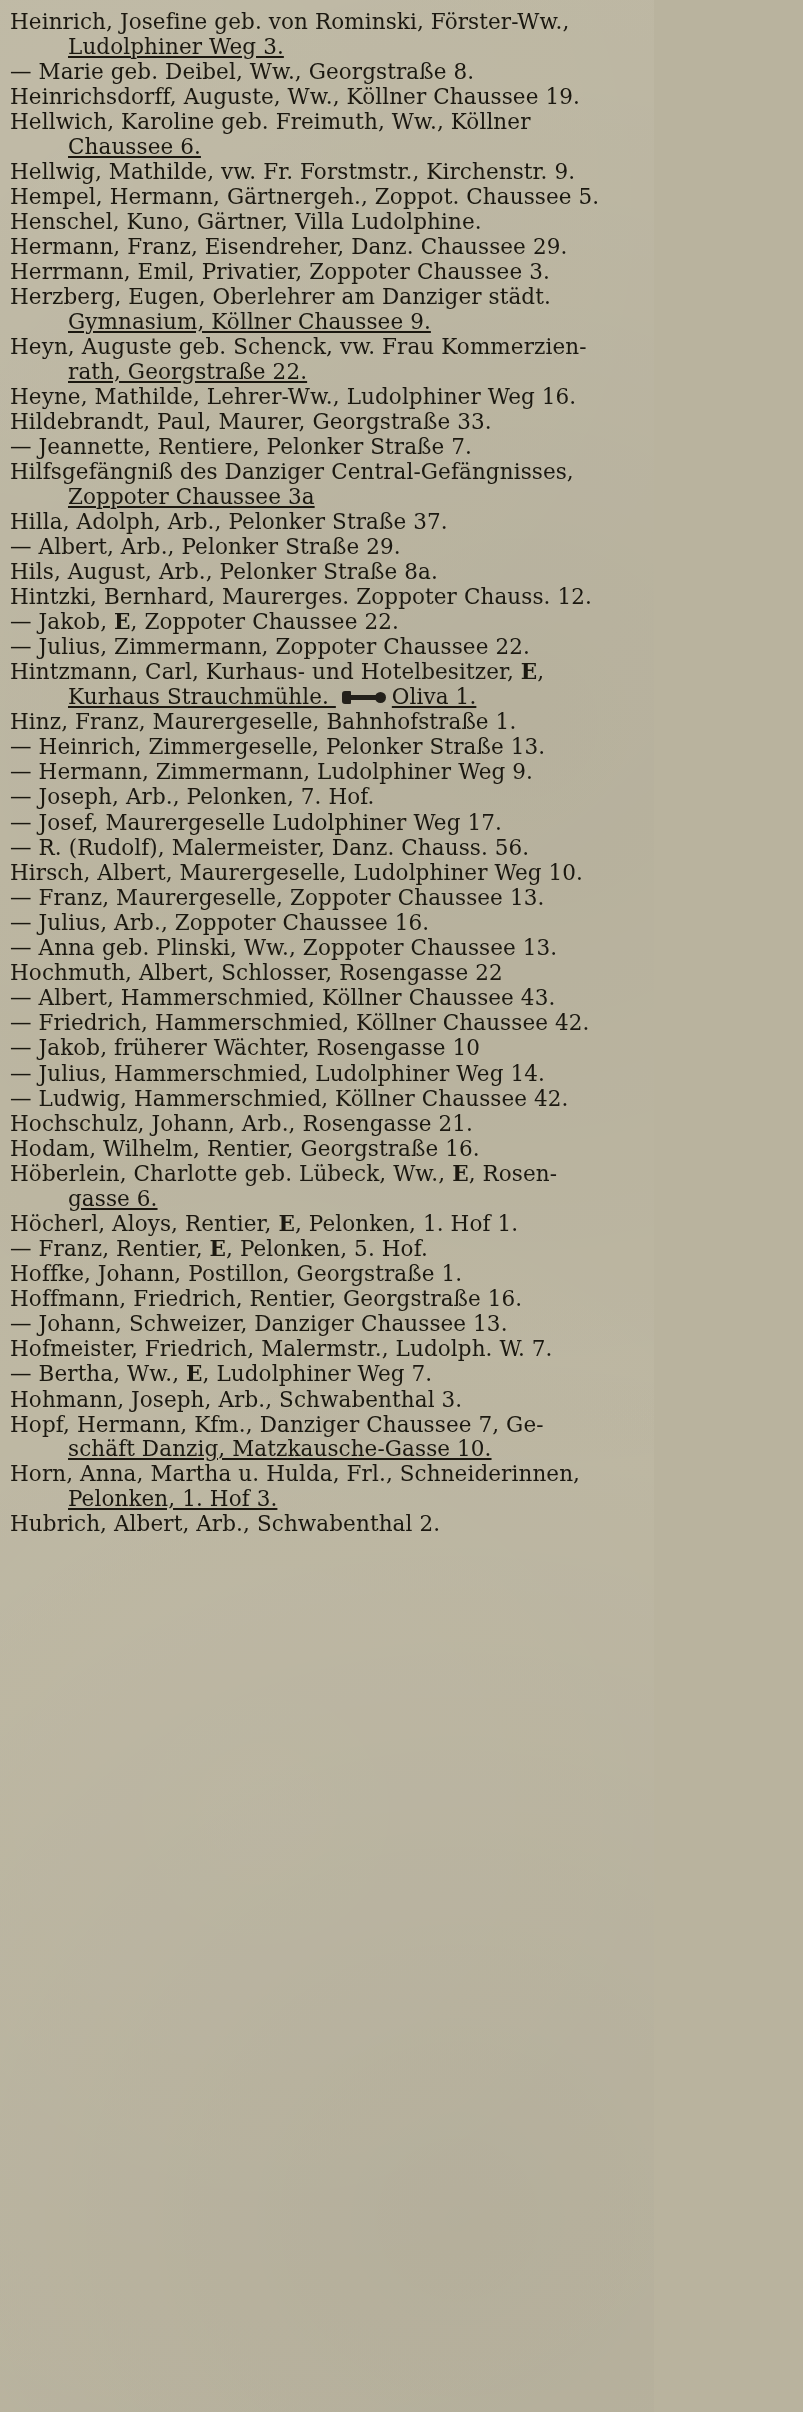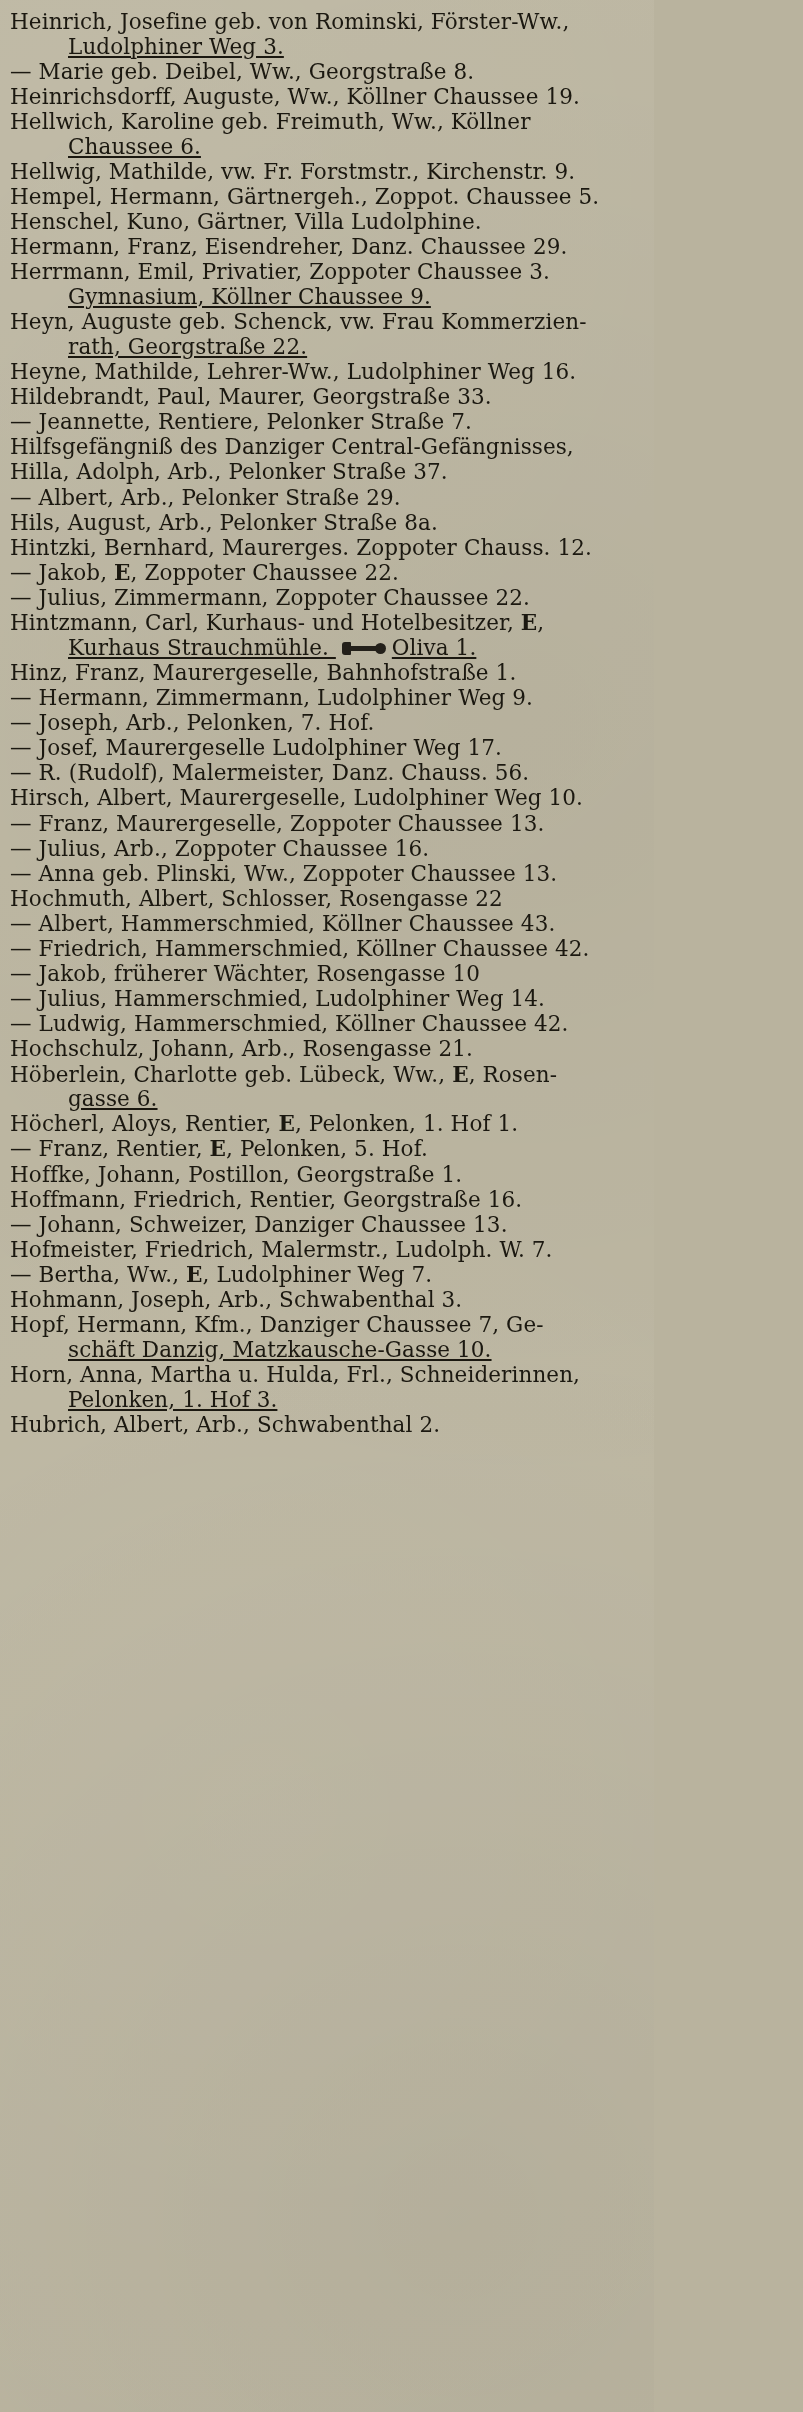--- a/index.html
+++ b/index.html
@@ -92,49 +92,51 @@
   <div id="column">
       <p class="entry"><span>Heinrich, Josefine geb. von Rominski, Förster-Ww.,</span><span class="cont">Ludolphiner Weg 3.</span></p>
       <p class="entry dash"><span>— Marie geb. Deibel, Ww., Georgstraße 8.</span></p>
       <p class="entry"><span>Heinrichsdorff, Auguste, Ww., Köllner Chaussee 19.</span></p>
       <p class="entry"><span>Hellwich, Karoline geb. Freimuth, Ww., Köllner</span><span class="cont">Chaussee 6.</span></p>
       <p class="entry"><span>Hellwig, Mathilde, vw. Fr. Forstmstr., Kirchenstr. 9.</span></p>
       <p class="entry"><span>Hempel, Hermann, Gärtnergeh., Zoppot. Chaussee 5.</span></p>
       <p class="entry"><span>Henschel, Kuno, Gärtner, Villa Ludolphine.</span></p>
       <p class="entry"><span>Hermann, Franz, Eisendreher, Danz. Chaussee 29.</span></p>
       <p class="entry"><span>Herrmann, Emil, Privatier, Zoppoter Chaussee 3.</span></p>
-      <p class="entry"><span class="cont">Gymnasium, Köllner Chaussee 9.</span></p>
+      <p class="entry"><span>Herzberg, Eugen, Oberlehrer am Danziger städt.</span><span class="cont">Gymnasium, Köllner Chaussee 9.</span></p>
       <p class="entry"><span>Heyn, Auguste geb. Schenck, vw. Frau Kommerzien-</span><span class="cont">rath, Georgstraße 22.</span></p>
       <p class="entry"><span>Heyne, Mathilde, Lehrer-Ww., Ludolphiner Weg 16.</span></p>
       <p class="entry"><span>Hildebrandt, Paul, Maurer, Georgstraße 33.</span></p>
       <p class="entry dash"><span>— Jeannette, Rentiere, Pelonker Straße 7.</span></p>
-      <p class="entry"><span>Hilfsgefängniß des Danziger Central-Gefängnisses,</span></p>
+      <p class="entry"><span>Hilfsgefängniß des Danziger Central-Gefängnisses,</span><span class="cont">Zoppoter Chaussee 3a</span></p>
       <p class="entry"><span>Hilla, Adolph, Arb., Pelonker Straße 37.</span></p>
       <p class="entry dash"><span>— Albert, Arb., Pelonker Straße 29.</span></p>
       <p class="entry"><span>Hils, August, Arb., Pelonker Straße 8a.</span></p>
       <p class="entry"><span>Hintzki, Bernhard, Maurerges. Zoppoter Chauss. 12.</span></p>
       <p class="entry dash"><span>— Jakob, <span class="bold">E</span>, Zoppoter Chaussee 22.</span></p>
       <p class="entry dash"><span>— Julius, Zimmermann, Zoppoter Chaussee 22.</span></p>
       <p class="entry"><span>Hintzmann, Carl, Kurhaus- und Hotelbesitzer, <span class="bold">E</span>,</span><span class="cont">Kurhaus Strauchmühle.  <span class="ornament"><span class="lhead"></span><span class="bar"></span><span class="rhead"></span></span>Oliva 1.</span></p>
       <p class="entry"><span>Hinz, Franz, Maurergeselle, Bahnhofstraße 1.</span></p>
+      <p class="entry dash"><span>— Heinrich, Zimmergeselle, Pelonker Straße 13.</span></p>
       <p class="entry dash"><span>— Hermann, Zimmermann, Ludolphiner Weg 9.</span></p>
       <p class="entry dash"><span>— Joseph, Arb., Pelonken, 7. Hof.</span></p>
       <p class="entry dash"><span>— Josef, Maurergeselle Ludolphiner Weg 17.</span></p>
       <p class="entry dash"><span>— R. (Rudolf), Malermeister, Danz. Chauss. 56.</span></p>
       <p class="entry"><span>Hirsch, Albert, Maurergeselle, Ludolphiner Weg 10.</span></p>
       <p class="entry dash"><span>— Franz, Maurergeselle, Zoppoter Chaussee 13.</span></p>
       <p class="entry dash"><span>— Julius, Arb., Zoppoter Chaussee 16.</span></p>
       <p class="entry dash"><span>— Anna geb. Plinski, Ww., Zoppoter Chaussee 13.</span></p>
       <p class="entry"><span>Hochmuth, Albert, Schlosser, Rosengasse 22</span></p>
       <p class="entry dash"><span>— Albert, Hammerschmied, Köllner Chaussee 43.</span></p>
       <p class="entry dash"><span>— Friedrich, Hammerschmied, Köllner Chaussee 42.</span></p>
       <p class="entry dash"><span>— Jakob, früherer Wächter, Rosengasse 10</span></p>
       <p class="entry dash"><span>— Julius, Hammerschmied, Ludolphiner Weg 14.</span></p>
       <p class="entry dash"><span>— Ludwig, Hammerschmied, Köllner Chaussee 42.</span></p>
       <p class="entry"><span>Hochschulz, Johann, Arb., Rosengasse 21.</span></p>
+      <p class="entry"><span>Hodam, Wilhelm, Rentier, Georgstraße 16.</span></p>
       <p class="entry"><span>Höberlein, Charlotte geb. Lübeck, Ww., <span class="bold">E</span>, Rosen-</span><span class="cont">gasse 6.</span></p>
       <p class="entry"><span>Höcherl, Aloys, Rentier, <span class="bold">E</span>, Pelonken, 1. Hof 1.</span></p>
       <p class="entry dash"><span>— Franz, Rentier, <span class="bold">E</span>, Pelonken, 5. Hof.</span></p>
       <p class="entry"><span>Hoffke, Johann, Postillon, Georgstraße 1.</span></p>
       <p class="entry"><span>Hoffmann, Friedrich, Rentier, Georgstraße 16.</span></p>
       <p class="entry dash"><span>— Johann, Schweizer, Danziger Chaussee 13.</span></p>
       <p class="entry"><span>Hofmeister, Friedrich, Malermstr., Ludolph. W. 7.</span></p>
       <p class="entry dash"><span>— Bertha, Ww., <span class="bold">E</span>, Ludolphiner Weg 7.</span></p>
       <p class="entry"><span>Hohmann, Joseph, Arb., Schwabenthal 3.</span></p>
       <p class="entry"><span>Hopf, Hermann, Kfm., Danziger Chaussee 7, Ge-</span><span class="cont">schäft Danzig, Matzkausche-Gasse 10.</span></p>

